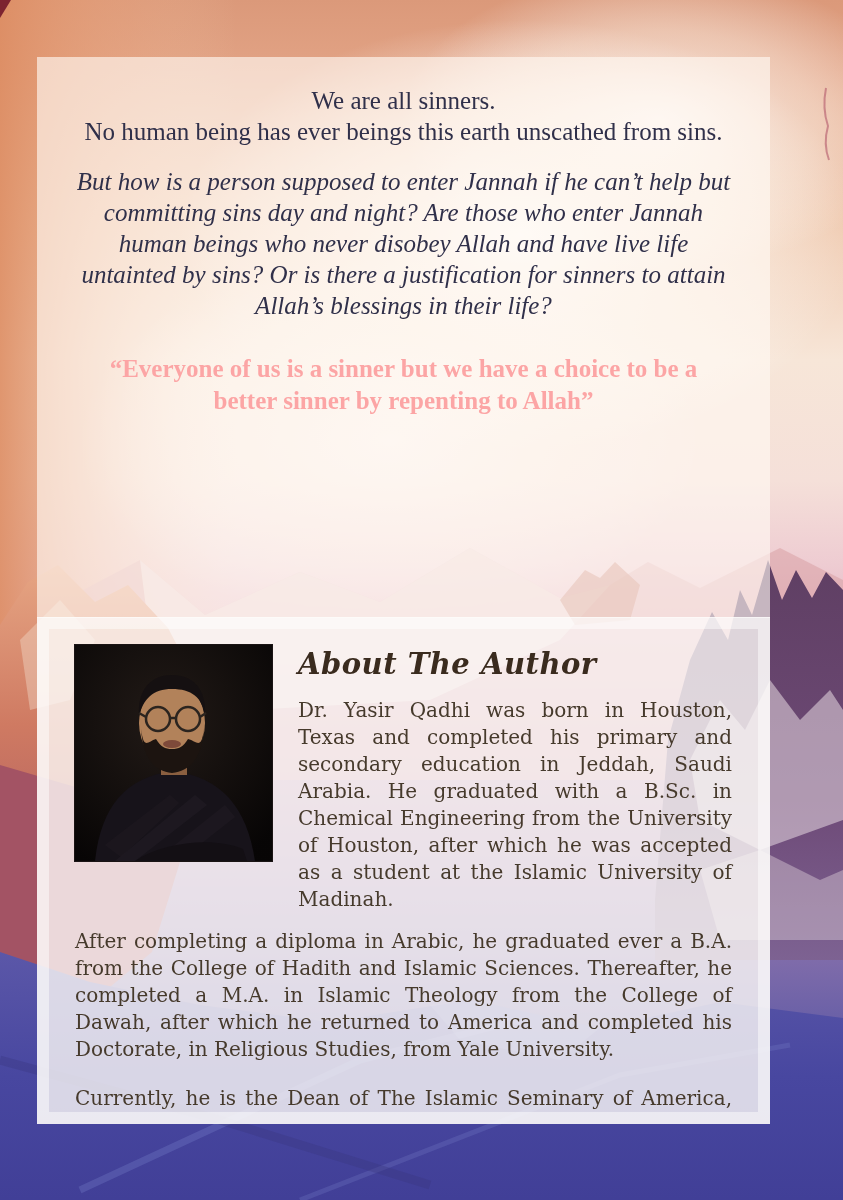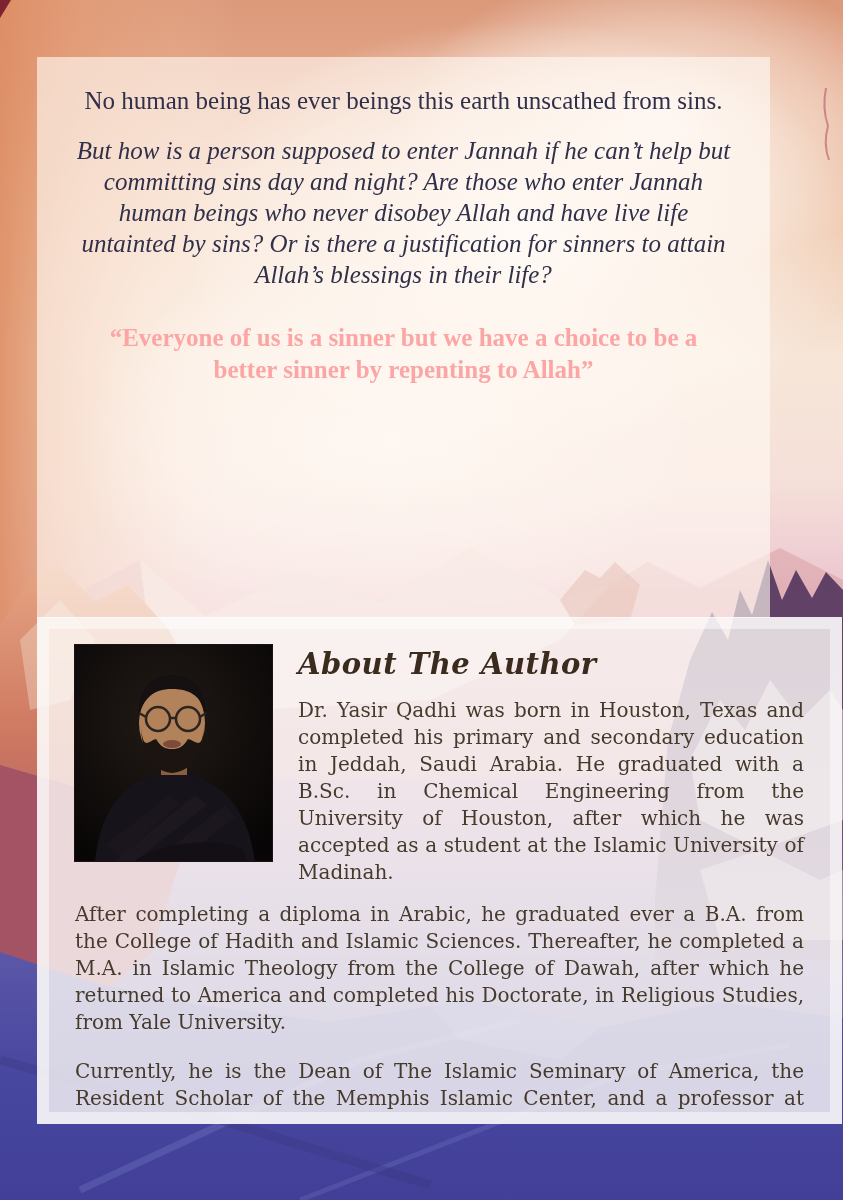--- a/index.html
+++ b/index.html
@@ -23,21 +23,21 @@
   .panel-blurb .line{font-size:25px;line-height:31px;}
   .panel-blurb .para{font-size:25px;line-height:31px;margin:30px auto 0 auto;}
   .panel-blurb .para.p1{max-width:664px;margin-top:19px;font-style:italic;}
   .panel-blurb .para.p2{max-width:672px;}
   .panel-blurb .quote{
     font-size:25px;line-height:32px;font-weight:bold;
     max-width:648px;margin:32px auto 0 auto;color:#fca5a5;
   }
   
   .panel-about{
-    position:absolute;left:37px;top:617px;width:805px;height:507px;
+    position:absolute;left:37px;top:617px;width:733px;height:507px;
     box-sizing:border-box;
     border:12px solid rgba(255,255,255,0.48);
     background:rgba(252,250,247,0.80);
     z-index:2;
     overflow:hidden;
   }
   .about-inner{
     padding:16px 26px 0 26px;
     color:#463a2c;
     font-family:"DejaVu Serif", serif;
@@ -132,20 +132,21 @@
     <path stroke="#7c84cc" stroke-width="7" opacity="0.30" fill="none" d="M80,1190 L360,1060 L520,1020"></path>
     <path stroke="#7c84cc" stroke-width="5" opacity="0.25" fill="none" d="M300,1200 L620,1075 L790,1045"></path>
     <path stroke="#38367f" stroke-width="9" opacity="0.35" fill="none" d="M0,1060 L220,1120 L430,1185"></path>
     <path opacity="0.25" fill="#8d94d6" d="M430,1005 L470,1000 L600,1028 L560,1060 L460,1040 Z"></path>
 
     <path d="M0,0 L11,0 L0,18 Z" fill="#7d2330"></path>
     <path d="M826,88 q-4,20 2,38 q-5,18 1,34" stroke="#b3596b" stroke-width="2" fill="none" opacity="0.6"></path>
   </svg>
 
   <section class="panel-blurb">
+    <div class="line">We are all sinners.</div>
     <div class="line">No human being has ever beings this earth unscathed from sins.</div>
     <p class="para p1">But how is a person supposed to enter Jannah if he can’t help but committing sins day and night? Are those who enter Jannah human beings who never disobey Allah and have live life untainted by sins? Or is there a justification for sinners to attain Allah’s blessings in their life?</p>
     <p class="quote">“Everyone of us is a sinner but we have a choice to be a better sinner by repenting to Allah”</p>
   </section>
 
   <section class="panel-about">
     <div class="about-inner">
       <div class="about-row">
         <div class="photo-frame">
           

